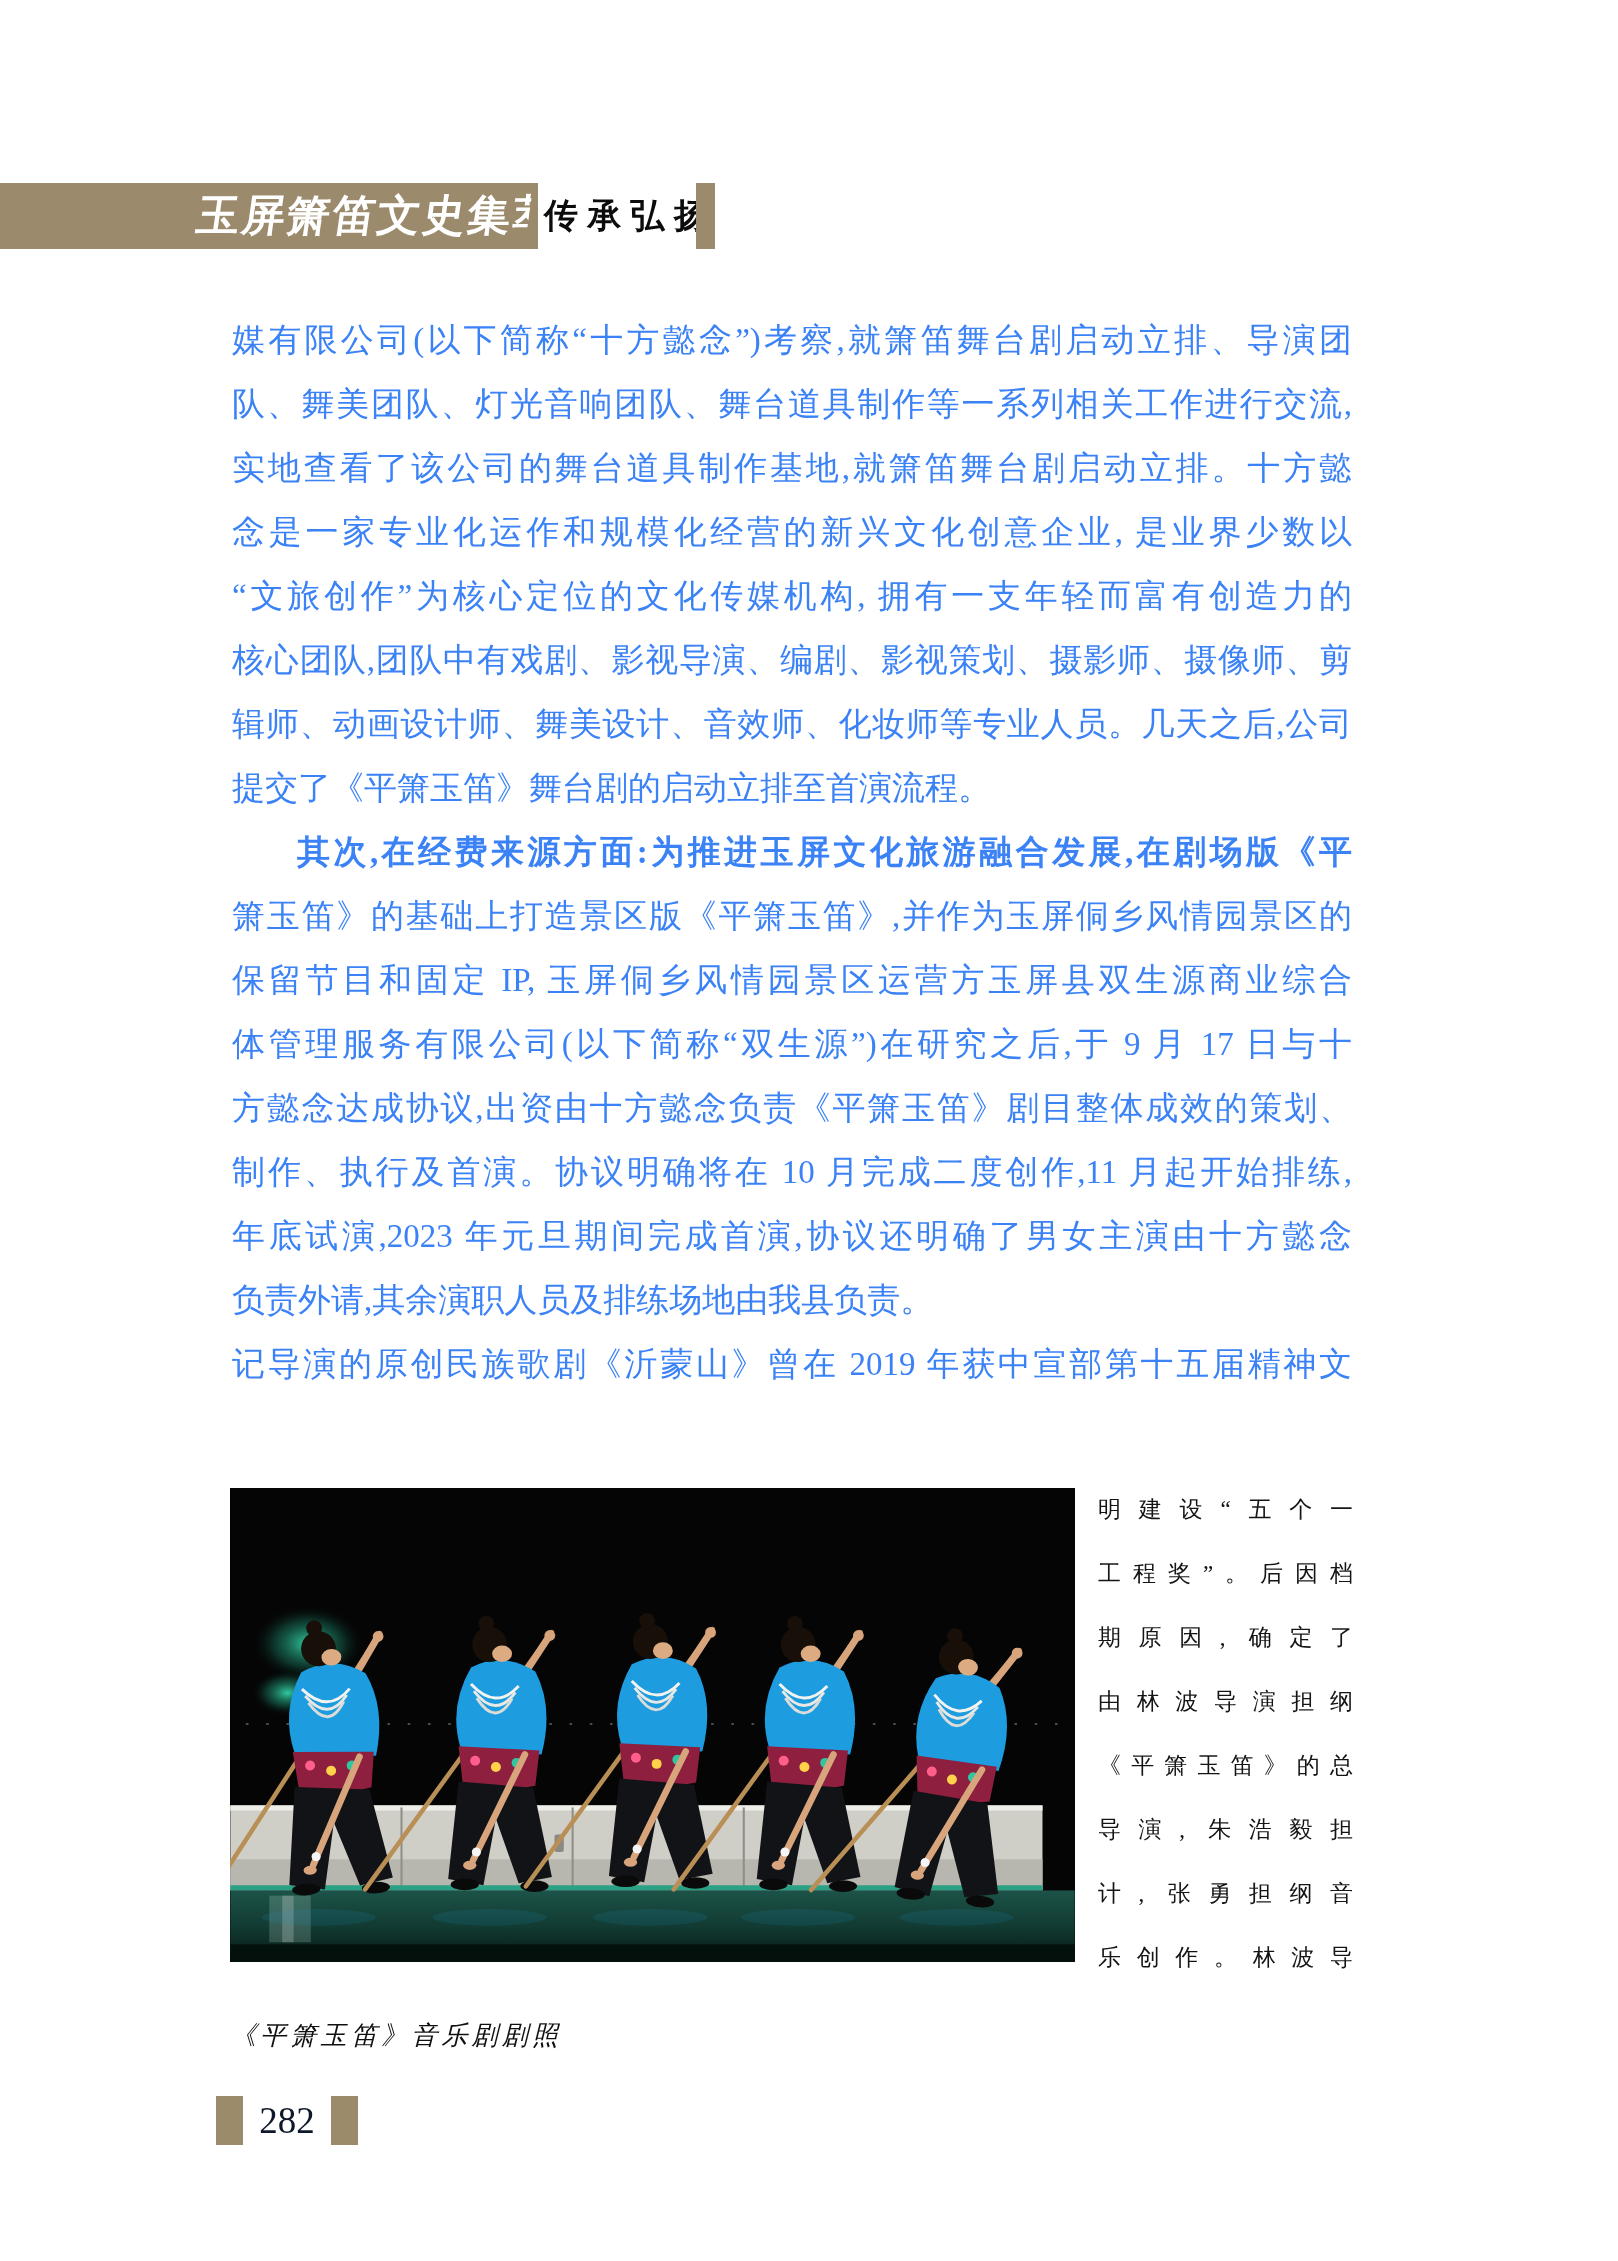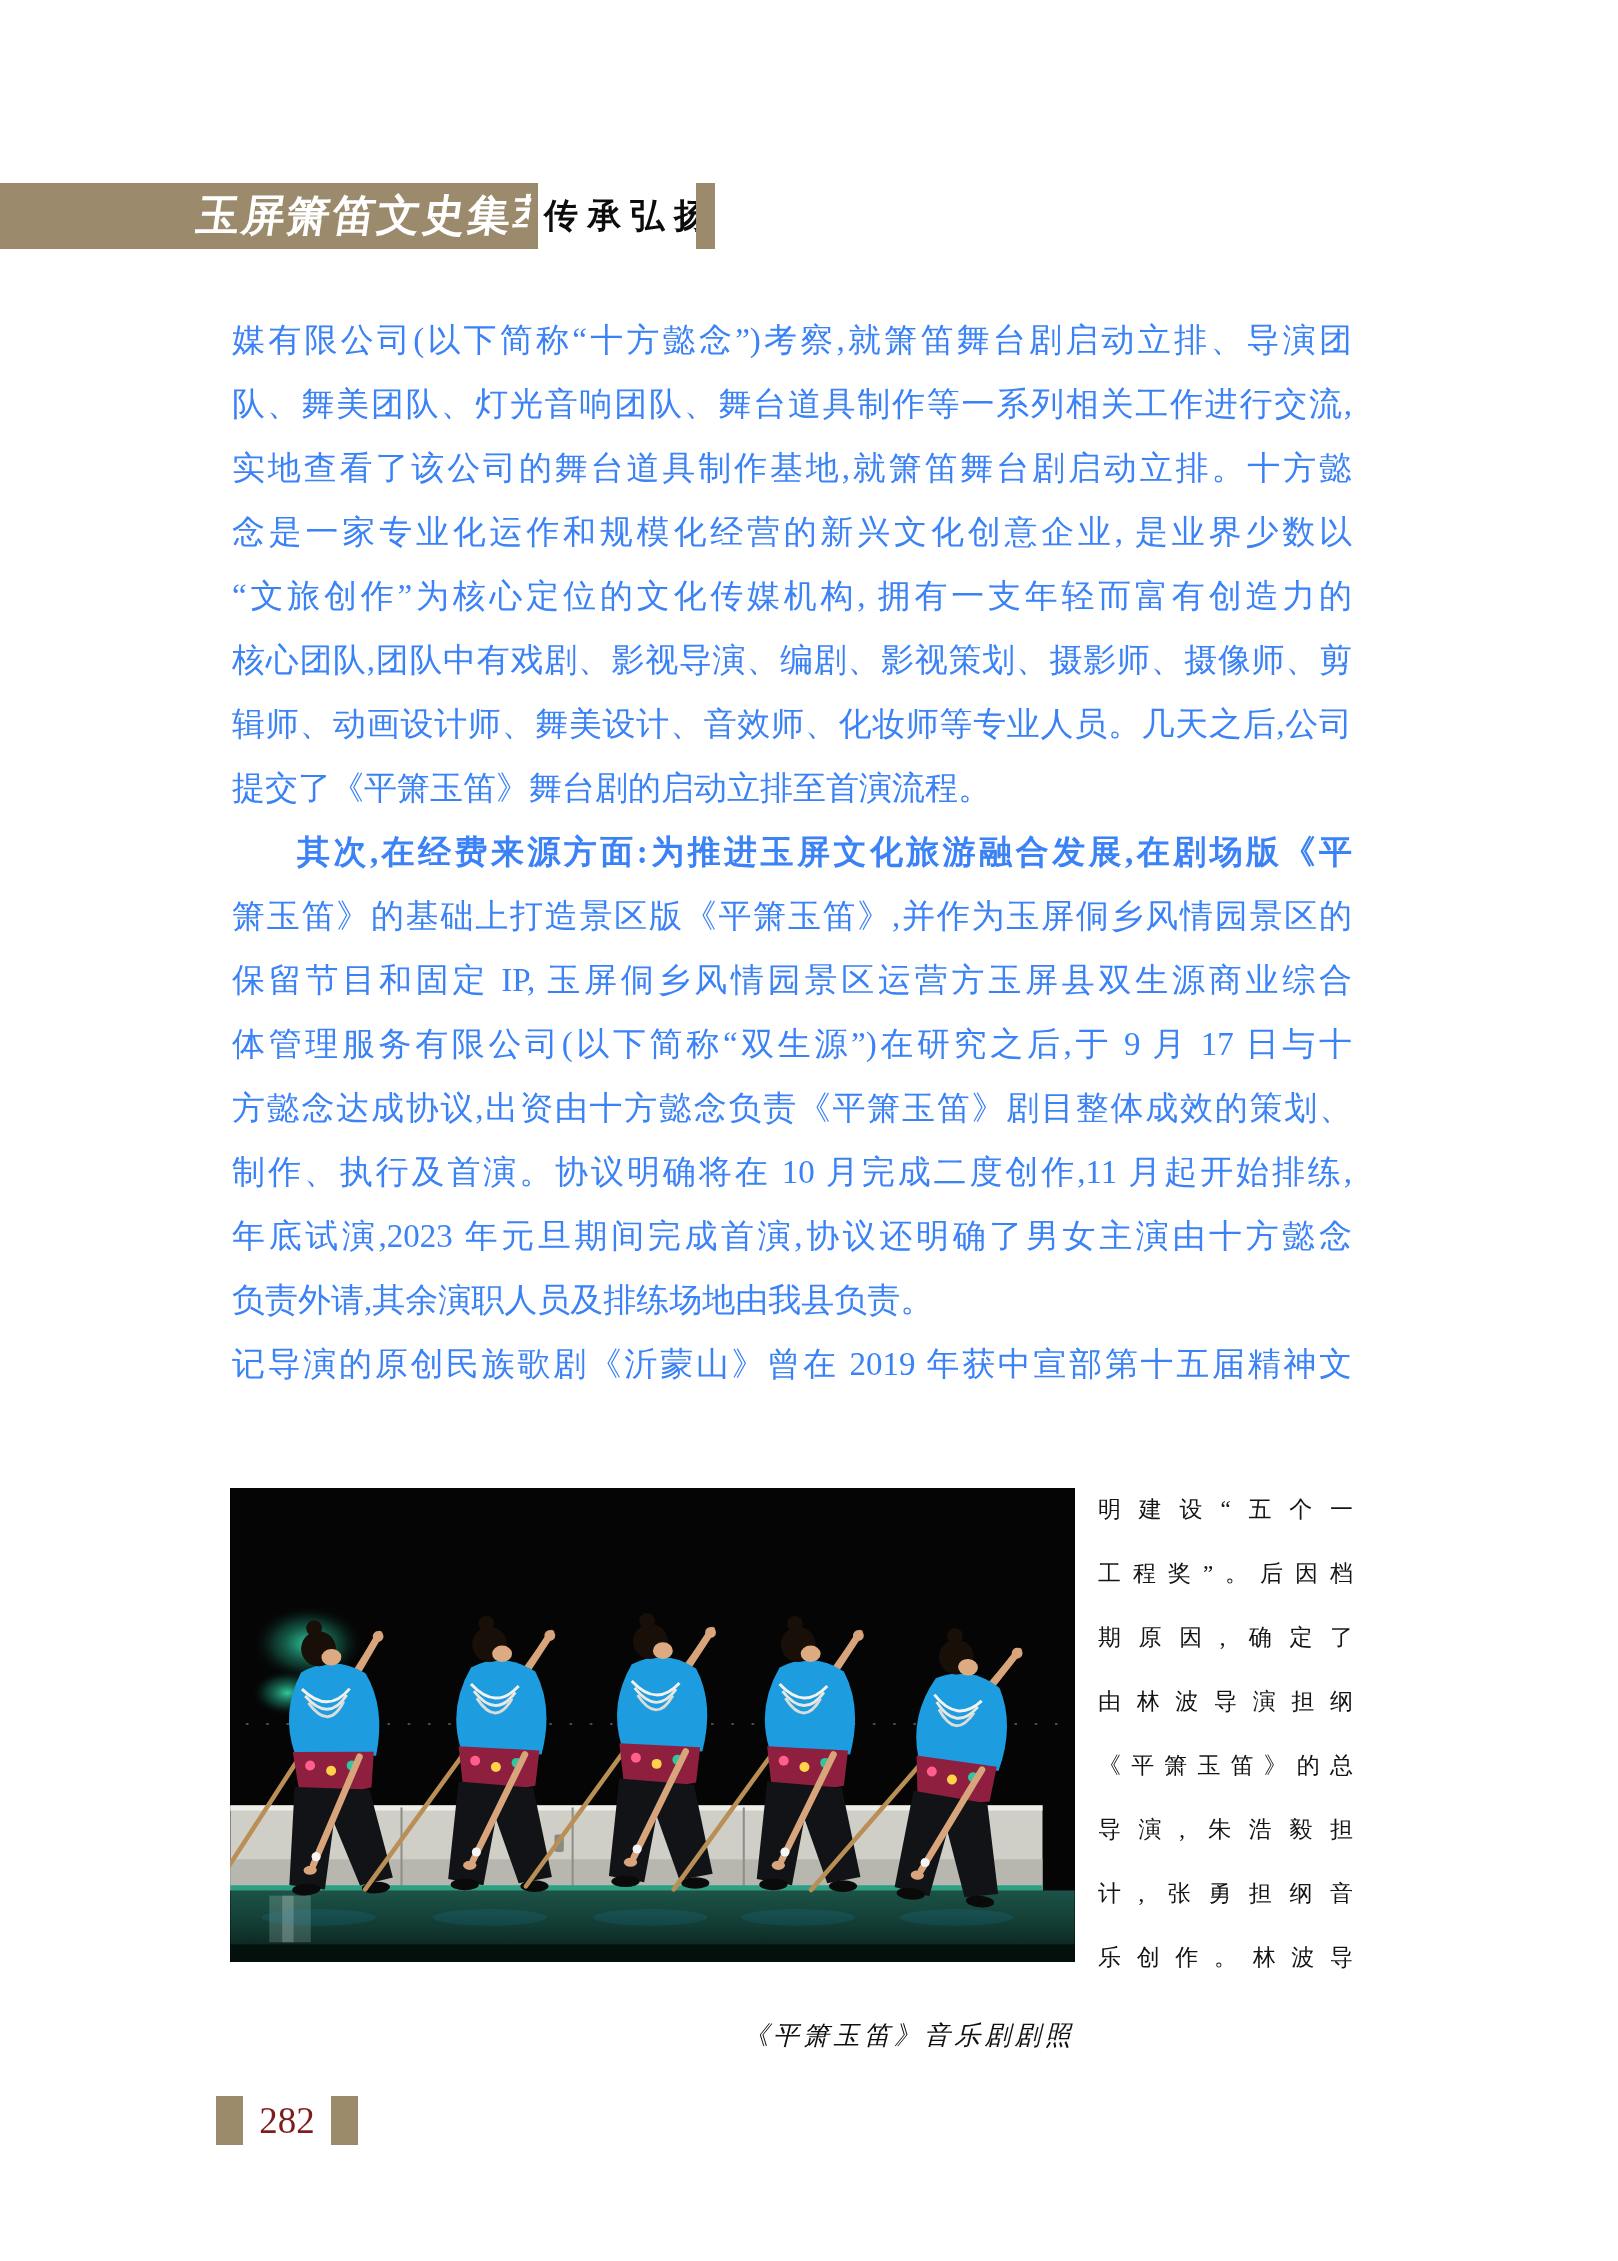--- a/index.html
+++ b/index.html
@@ -24,27 +24,27 @@
   
   .side-col{position:absolute;left:1098px;top:1478px;width:255px;font-size:23px;line-height:64px;color:#141414;}
   .sl{height:64px;text-align:justify;text-align-last:justify;overflow:hidden;}
 
   
   .photo{position:absolute;left:230px;top:1488px;width:845px;height:474px;background:#050505;}
   .photo svg{display:block;}
 
   
   .caption{position:absolute;left:230px;top:2012px;width:845px;height:47px;line-height:47px;
-        text-align:right;font-size:26px;font-style:italic;letter-spacing:4.2px;color:#101010;}
+        text-align:left;font-size:26px;font-style:italic;letter-spacing:4.2px;color:#101010;}
 
   
   .pgsq{position:absolute;top:2096px;width:27px;height:49px;background:#9c8b6a;}
   .pgsq.left{left:216px;} .pgsq.right{left:331px;}
   .pgnum{position:absolute;left:243px;top:2096px;width:88px;height:49px;line-height:49px;
-        text-align:center;font-size:37px;color:#7f1d1d;}
+        text-align:center;font-size:37px;color:#0f172a;}
 </style>
 </head>
 <body>
 
 <div id="page">
 
   <div class="band"></div>
   <div class="calligraphy">玉屏箫笛文史集萃</div>
   <div class="section-label">传承弘扬</div>
   <div class="band-block"></div>

